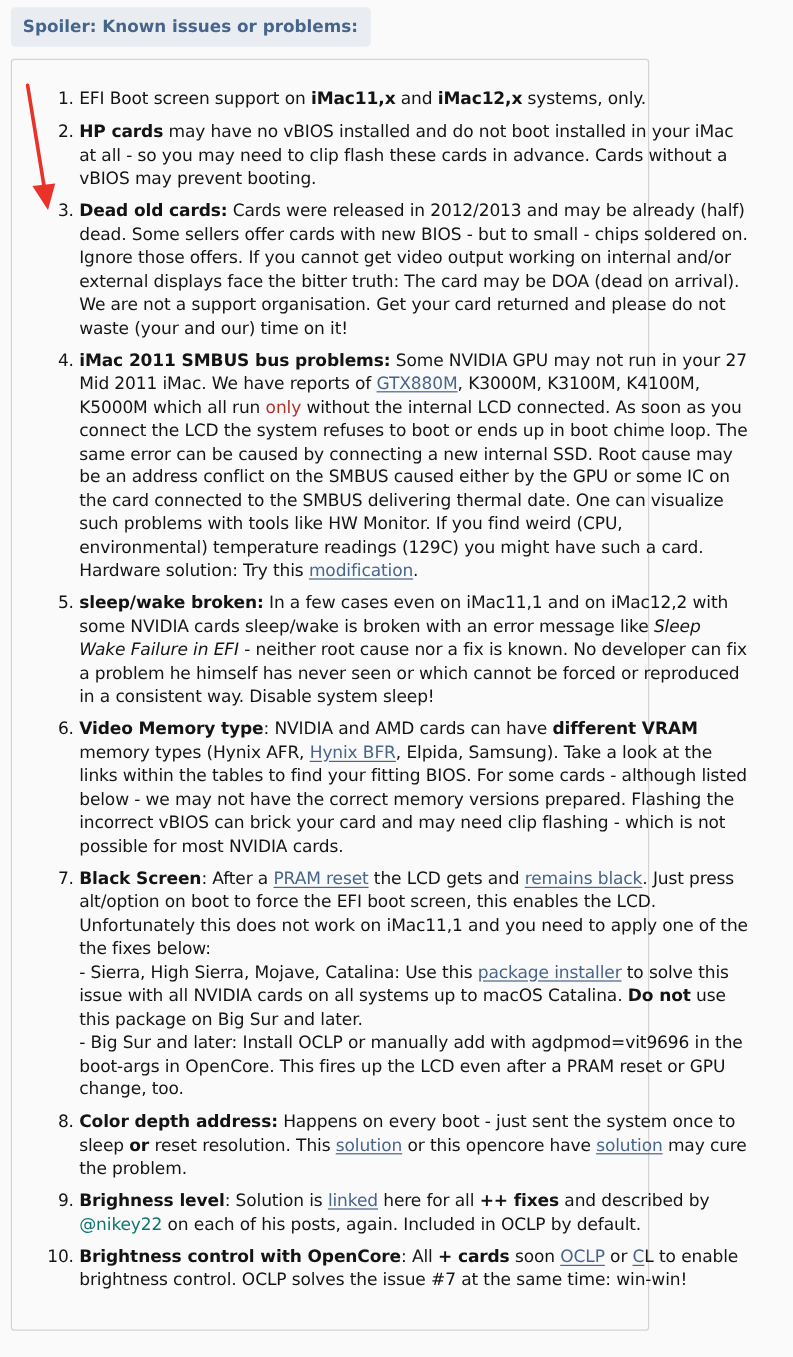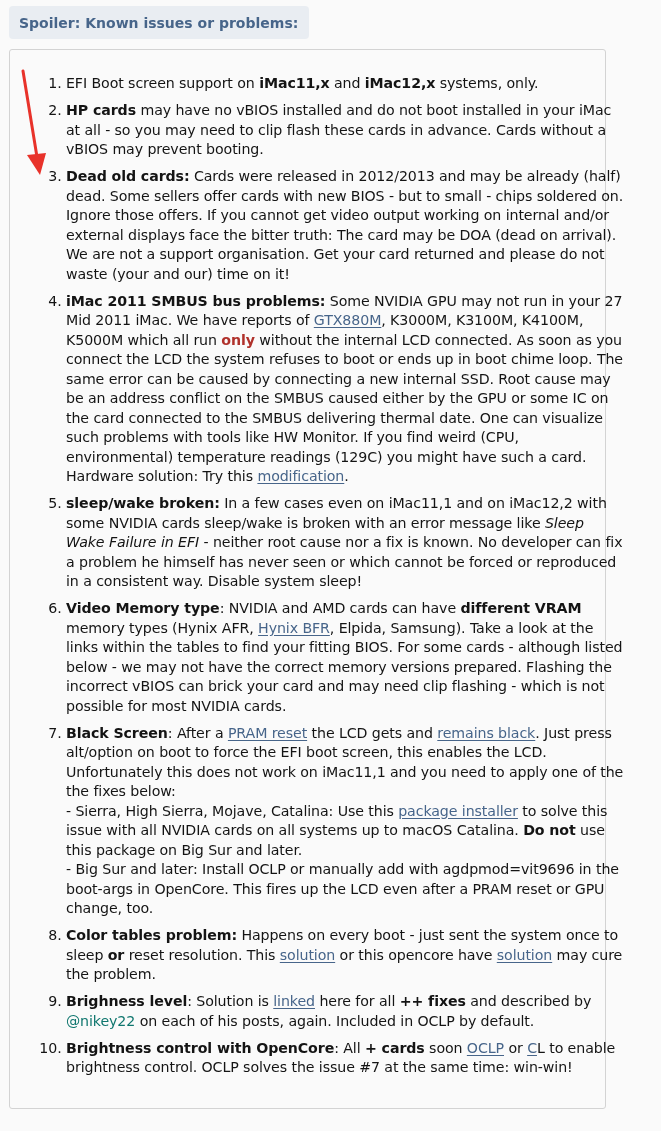--- a/index.html
+++ b/index.html
@@ -17,39 +17,39 @@
     border-radius: 4px;
     box-sizing: border-box;
     padding: 0 10px;
     display: flex; align-items: center;
     font-weight: bold; font-size: 14px;
     color: #47658a;
     cursor: pointer;
   }
   .spoiler-box {
     position: absolute; left: 9px; top: 49px;
-    width: 597px; height: 1060px;
+    width: 532px; height: 1060px;
     box-sizing: border-box;
     border: 1px solid #d3d3d3;
     border-radius: 3px;
     background: #fafafa;
   }
   ol.issues {
     position: absolute; left: 0; top: 24px;
     margin: 0; padding: 0 0 0 56px;
     width: 615px; box-sizing: border-box;
     font-size: 14.2px; line-height: 19.5px;
     letter-spacing: -0.1px;
   }
   ol.issues li { margin: 0 0 7.5px 0; padding-left: 0; }
   ol.issues li::marker { color: #141414; }
   b { font-weight: bold; }
   a.lnk { color: #47658a; text-decoration: underline; text-underline-offset: 2px; }
   a.mention { color: #0f766e; text-decoration: none; }
-  .red { color: #b0312b; font-weight: bold; }
+  .red { color: #b0312b; font-weight: normal; }
   i { font-style: italic; }
   .arrow { position: absolute; left: 0; top: 0; pointer-events: none; }
 </style>
 </head>
 <body>
 
 <div class="spoiler-btn">
   <span>Spoiler: Known issues or problems:</span>
 </div>
 
@@ -62,21 +62,21 @@
     <li><b>Dead old cards:</b><span> Cards were released in 2012/2013 and may be already (half) dead. Some sellers offer cards with new BIOS - but to small - chips soldered on. Ignore those offers. If you cannot get video output working on internal and/or external displays face the bitter truth: The card may be DOA (dead on arrival). We are not a support organisation. Get your card returned and please do not waste (your and our) time on it!</span></li>
 
     <li><b>iMac 2011 SMBUS bus problems:</b><span> Some NVIDIA GPU may not run in your 27 Mid 2011 iMac. We have reports of </span><a class="lnk" href="#">GTX880M</a><span>, K3000M, K3100M, K4100M, K5000M which all run </span><span class="red">only</span><span> without the internal LCD connected. As soon as you connect the LCD the system refuses to boot or ends up in boot chime loop. The same error can be caused by connecting a new internal SSD. Root cause may be an address conflict on the SMBUS caused either by the GPU or some IC on the card connected to the SMBUS delivering thermal date. One can visualize such problems with tools like HW Monitor. If you find weird (CPU, environmental) temperature readings (129C) you might have such a card. Hardware solution: Try this </span><a class="lnk" href="#">modification</a><span>.</span></li>
 
     <li><b>sleep/wake broken:</b><span> In a few cases even on iMac11,1 and on iMac12,2 with some NVIDIA cards sleep/wake is broken with an error message like </span><i>Sleep Wake Failure in EFI</i><span> - neither root cause nor a fix is known. No developer can fix a problem he himself has never seen or which cannot be forced or reproduced in a consistent way. Disable system sleep!</span></li>
 
     <li><b>Video Memory type</b><span>: NVIDIA and AMD cards can have </span><b>different VRAM</b><span> memory types (Hynix AFR, </span><a class="lnk" href="#">Hynix BFR</a><span>, Elpida, Samsung). Take a look at the links within the tables to find your fitting BIOS. For some cards - although listed below - we may not have the correct memory versions prepared. Flashing the incorrect vBIOS can brick your card and may need clip flashing - which is not possible for most NVIDIA cards.</span></li>
 
     <li><b>Black Screen</b><span>: After a </span><a class="lnk" href="#">PRAM reset</a><span> the LCD gets and </span><a class="lnk" href="#">remains black</a><span>. Just press alt/option on boot to force the EFI boot screen, this enables the LCD. Unfortunately this does not work on iMac11,1 and you need to apply one of the the fixes below:</span><br><span>- Sierra, High Sierra, Mojave, Catalina: Use this </span><a class="lnk" href="#">package installer</a><span> to solve this issue with all NVIDIA cards on all systems up to macOS Catalina. </span><b>Do not</b><span> use this package on Big Sur and later.</span><br><span>- Big Sur and later: Install OCLP or manually add with agdpmod=vit9696 in the boot-args in OpenCore. This fires up the LCD even after a PRAM reset or GPU change, too.</span></li>
 
-    <li><b>Color tables problem:</b><span> Happens on every boot - just sent the system once to sleep </span><b>or</b><span> reset resolution. This </span><a class="lnk" href="#">solution</a><span> or this opencore have </span><a class="lnk" href="#">solution</a><span> may cure the problem.</span></li>
+    <li><b>Color depth address:</b><span> Happens on every boot - just sent the system once to sleep </span><b>or</b><span> reset resolution. This </span><a class="lnk" href="#">solution</a><span> or this opencore have </span><a class="lnk" href="#">solution</a><span> may cure the problem.</span></li>
 
     <li><b>Brighness level</b><span>: Solution is </span><a class="lnk" href="#">linked</a><span> here for all </span><b>++ fixes</b><span> and described by </span><a class="mention" href="#">@nikey22</a><span> on each of his posts, again. Included in OCLP by default.</span></li>
 
     <li><b>Brightness control with OpenCore</b><span>: All </span><b>+ cards</b><span> soon </span><a class="lnk" href="#">OCLP</a><span> or </span><a class="lnk" href="#">C</a><span>L to enable brightness control. OCLP solves the issue #7 at the same time: win-win!</span></li>
   </ol>
 </div>
 
 <svg class="arrow" width="661" height="1131">
   <line x1="23" y1="71" x2="37" y2="157" stroke="#e8322a" stroke-width="3" stroke-linecap="round"></line>
   <polygon points="27,155 46,153 40,175" fill="#e8322a"></polygon>

